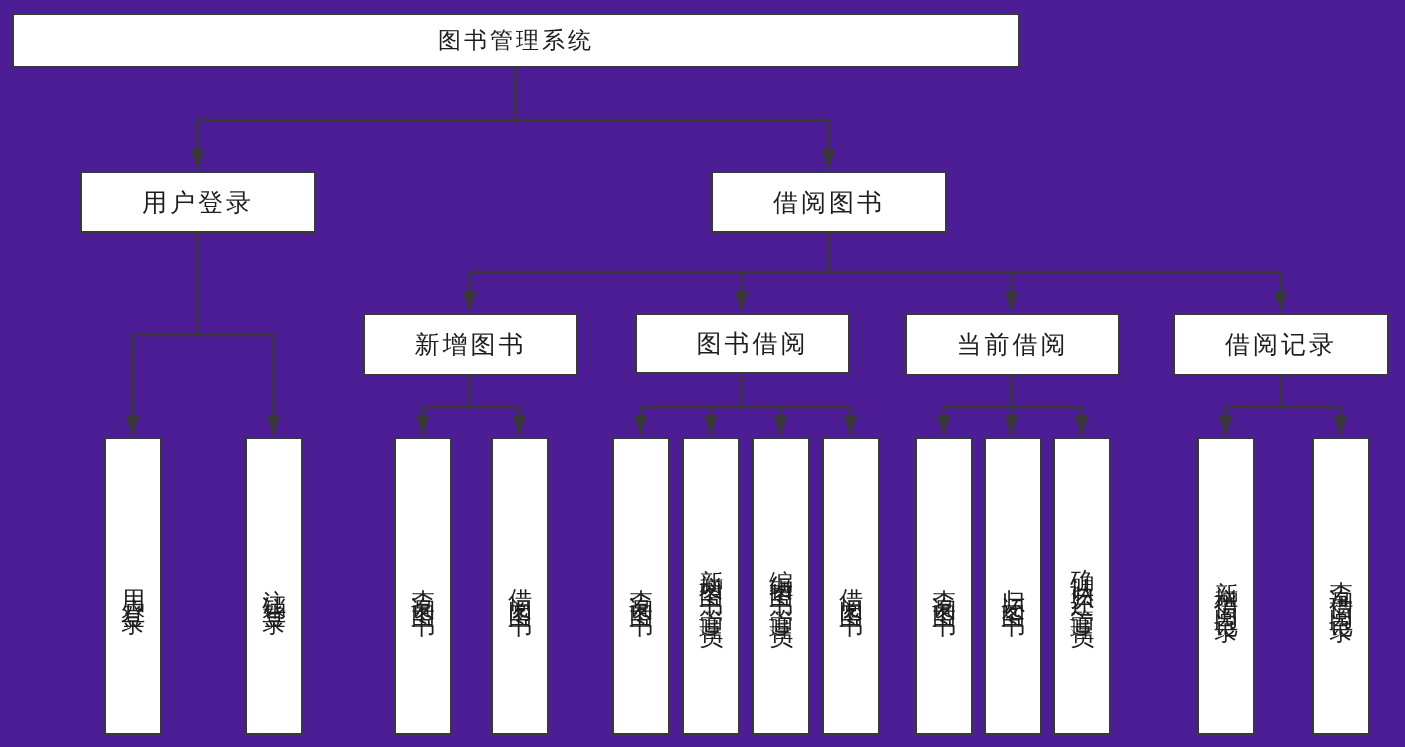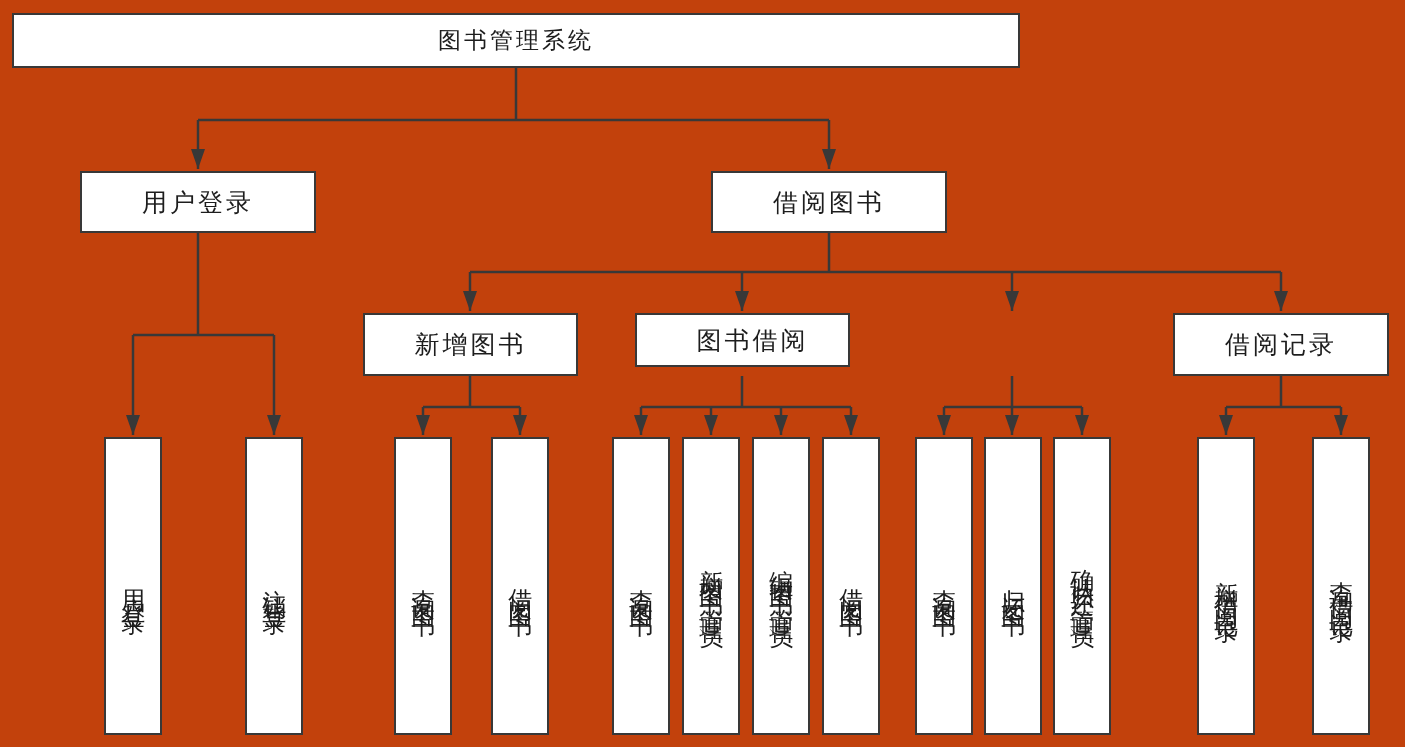--- a/index.html
+++ b/index.html
@@ -1,19 +1,19 @@
 <!DOCTYPE html>
 <html><head>
 <meta charset="utf-8">
 <style>
   html,body{margin:0;padding:0;background:#ffffff;}
   .canvas{
     position:relative;
     width:1405px;height:747px;
-    background:#c2410c;
+    background:#4c1d95;
     font-family:"Liberation Sans",sans-serif;
     overflow:hidden;
   }
   .wires{position:absolute;left:0;top:0;}
   .node{
     position:absolute;
     box-sizing:border-box;
     border:2.5px solid #383838;
     background:#ffffff;
     display:flex;align-items:center;justify-content:center;
@@ -90,21 +90,22 @@
       <line x1="1341" y1="407" x2="1341" y2="435" marker-end="url(#ah)"></line>
     </g>
   </svg>
 
   <div class="node rootnode" style="left:12px;top:13px;width:1008px;height:55px;">图书管理系统</div>
 
   <div class="node hnode" style="left:80px;top:171px;width:236px;height:62px;">用户登录</div>
   <div class="node hnode" style="left:711px;top:171px;width:236px;height:62px;">借阅图书</div>
 
   <div class="node hnode" style="left:363px;top:313px;width:215px;height:63px;">新增图书</div>
-  <div class="node hnode" style="left:635px;top:313px;width:215px;height:54px;padding-left:20px;">图书借阅</div>
+  <div class="node hnode" style="left:635px;top:313px;width:215px;height:61px;padding-left:20px;">图书借阅</div>
+  <div class="node hnode" style="left:905px;top:313px;width:215px;height:63px;">当前借阅</div>
   <div class="node hnode" style="left:1173px;top:313px;width:216px;height:63px;">借阅记录</div>
 
   <div class="node leaf" style="left:104px;">
     <span class="vtext">用户登录</span>
   </div>
   <div class="node leaf" style="left:245px;">
     <span class="vtext">注销登录</span>
   </div>
 
   <div class="node leaf" style="left:394px;">

